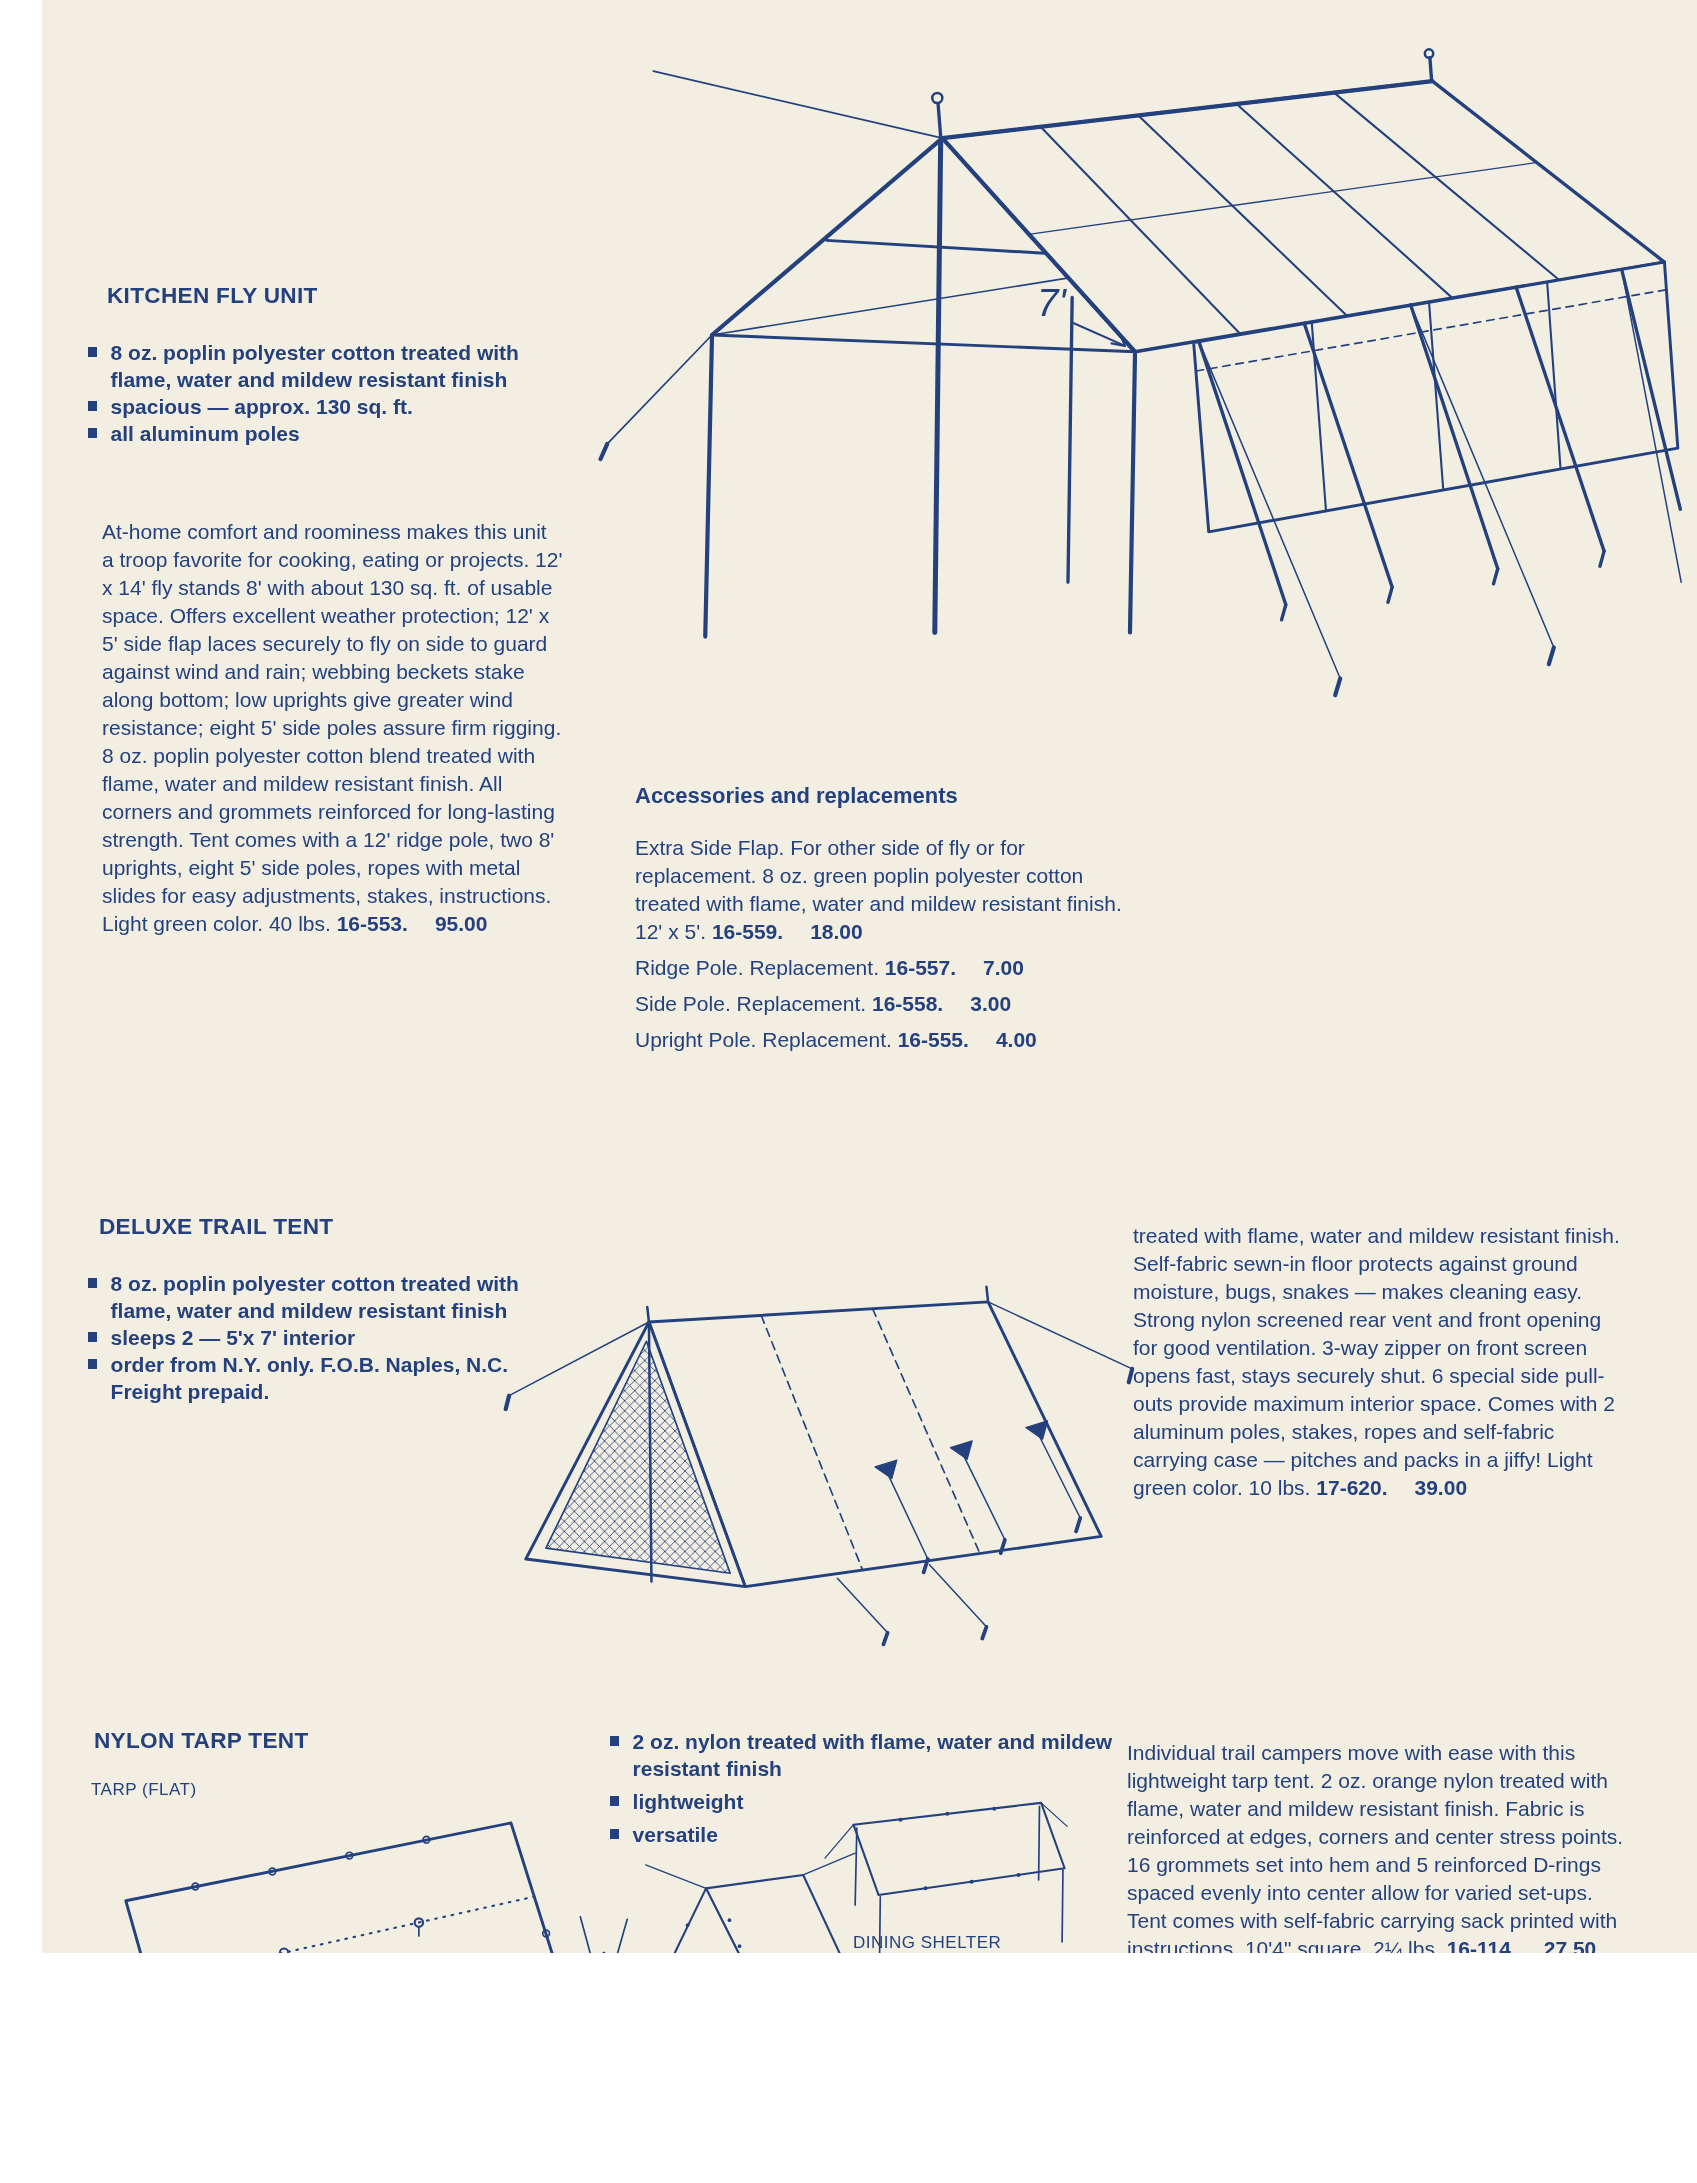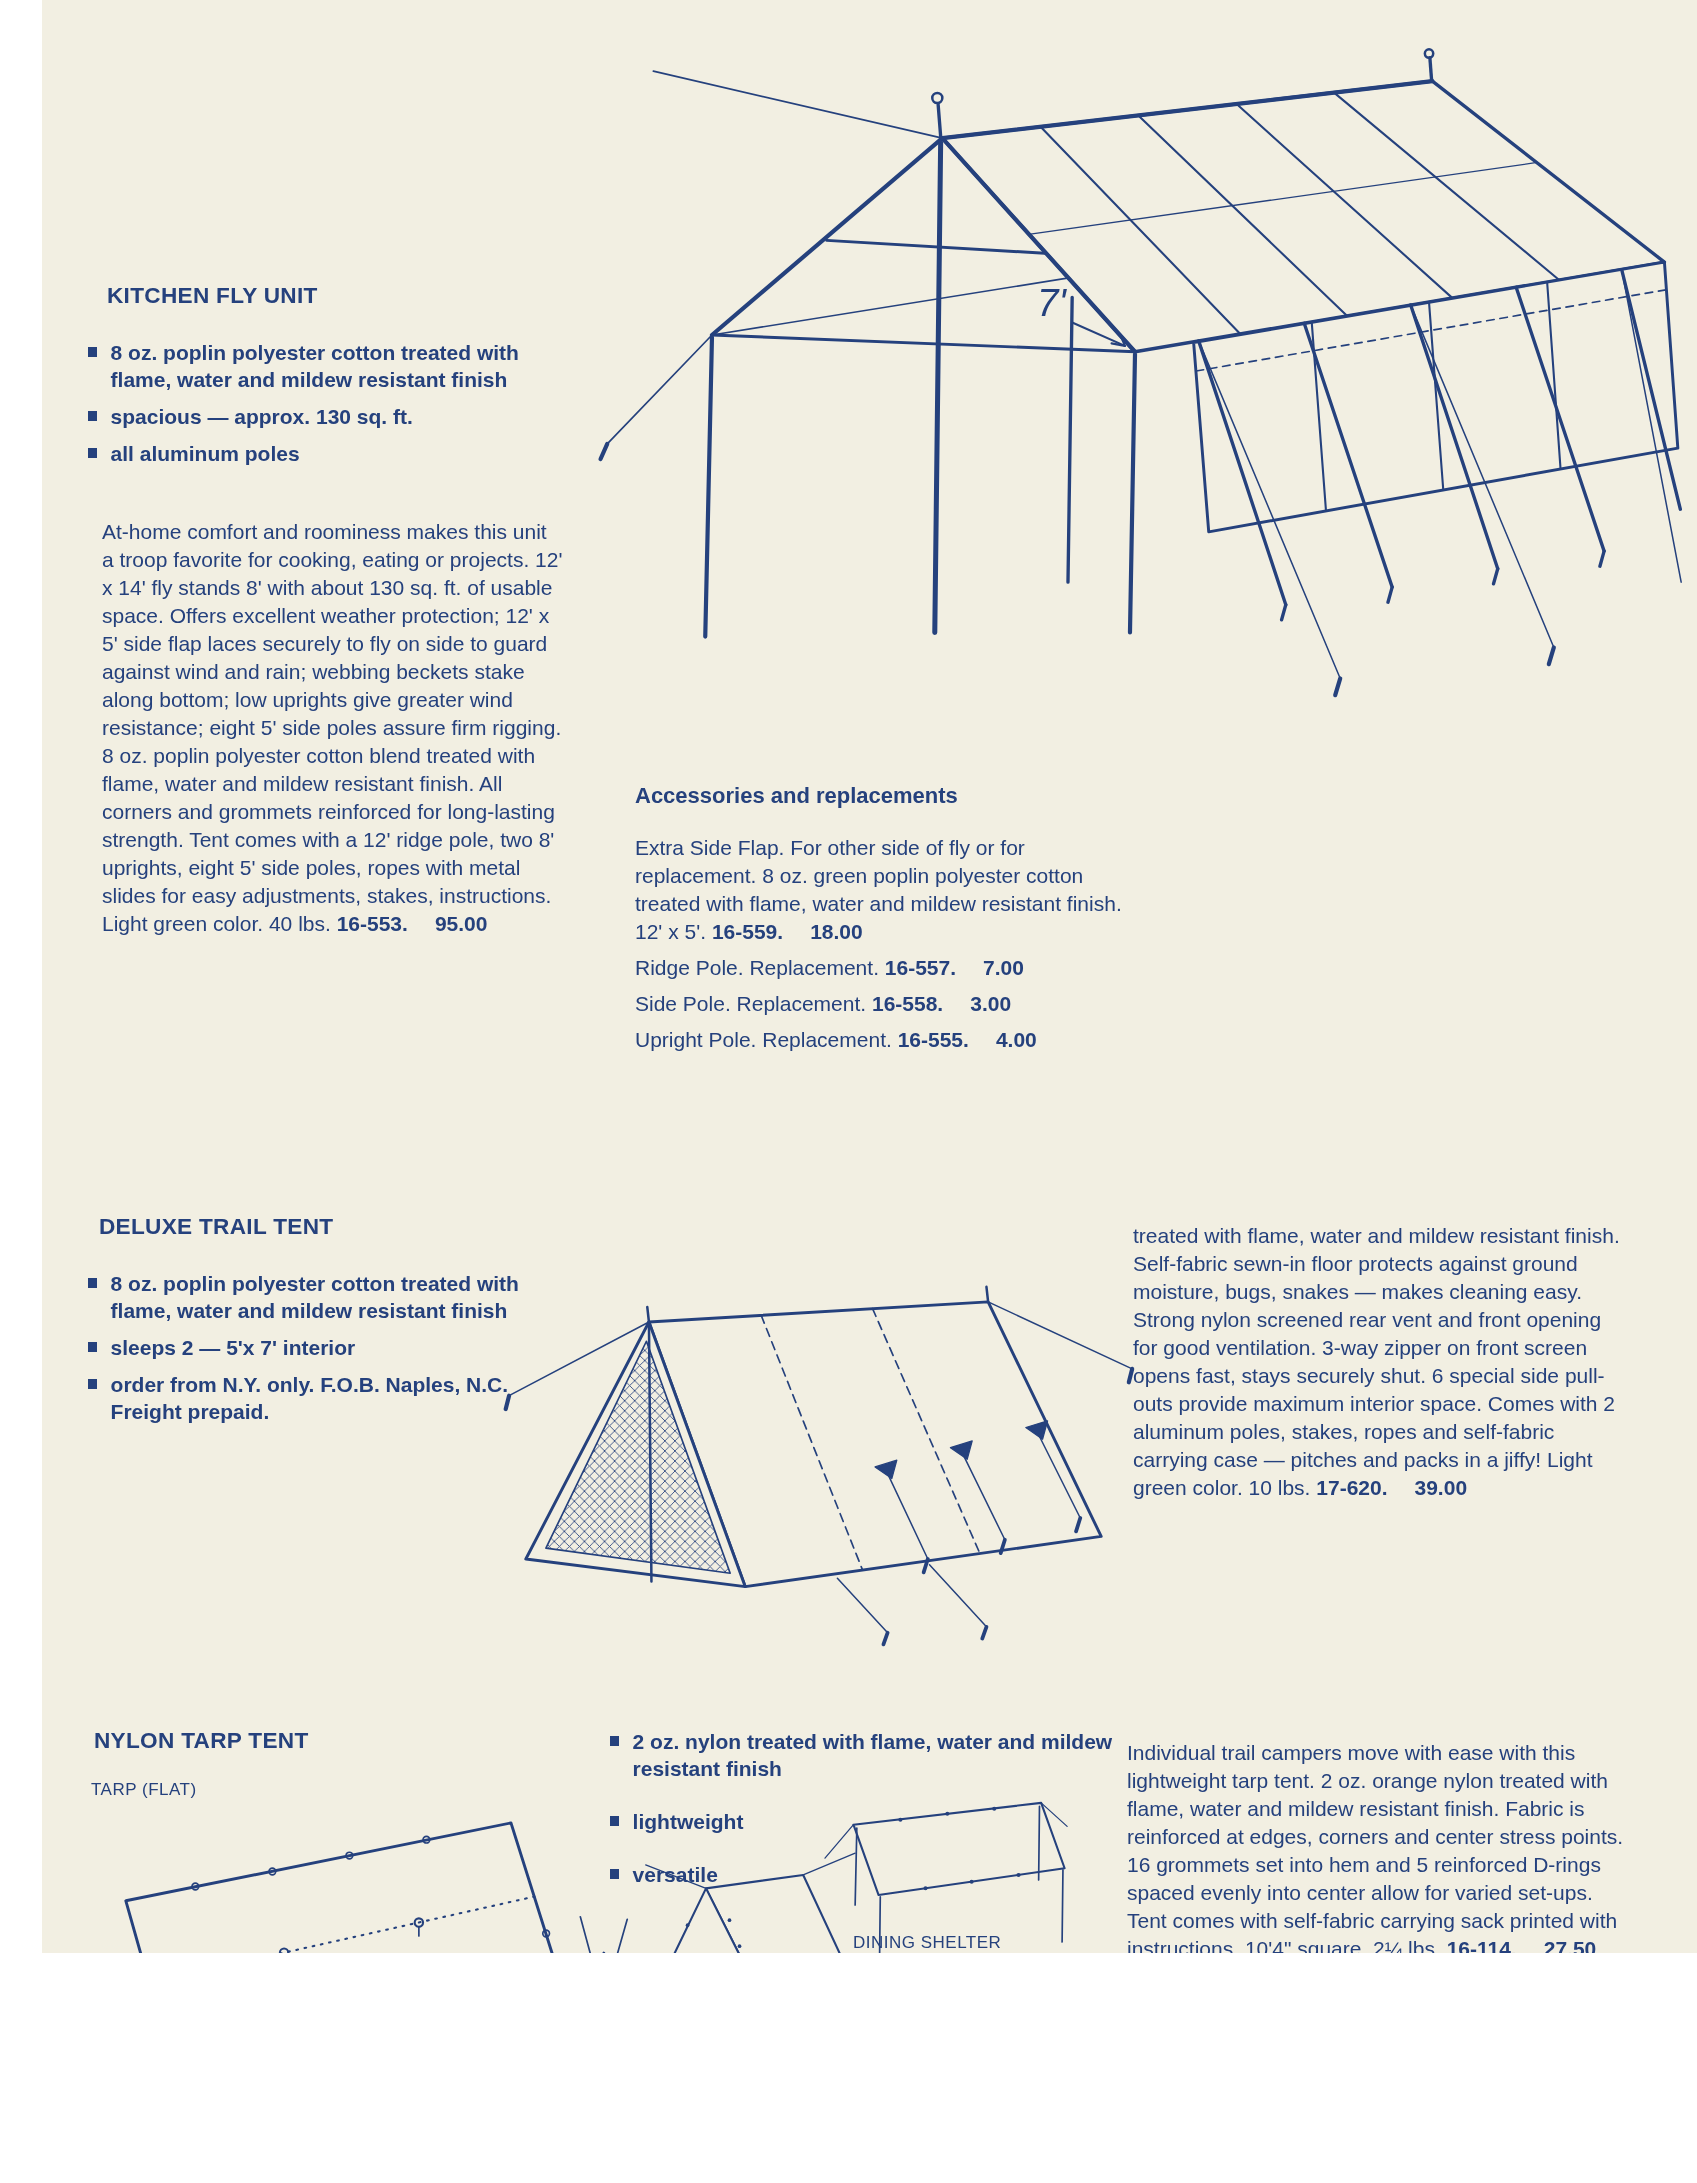--- a/index.html
+++ b/index.html
@@ -5,21 +5,21 @@
   * { margin:0; padding:0; box-sizing:border-box; }
   html,body { background:#ffffff; }
   .page {
     position:relative; width:1697px; height:1953px;
     background:#f2efe2; color:#25417d; overflow:hidden;
     font-family:"Liberation Sans", sans-serif;
   }
   .strip-left { position:absolute; left:0; top:0; width:42px; height:100%; background:#ffffff; }
   .abs { position:absolute; }
   h2 { font-size:22.6px; font-weight:bold; letter-spacing:0.3px; color:#25417d; }
-  .bullets { display:flex; flex-direction:column; gap:10px; }
+  .bullets { display:flex; flex-direction:column; }
   .bullet { display:flex; font-weight:bold; font-size:21px; line-height:27px; }
   .sq { flex:none; width:9.2px; height:9.2px; background:#25417d; margin:8.4px 13.4px 0 0; }
   .body { font-size:21px; line-height:28px; }
   .b { font-weight:bold; }
   .code { font-weight:bold; }
   .price { font-weight:bold; margin-left:27px; }
   .acc-line { margin-top:8px; }
   .small-label { font-size:17px; letter-spacing:0.5px;text-align:right; }
   .pageno { font-size:25px; font-weight:bold; color:#8aa83f; }
   svg { display:block; overflow:visible; }
@@ -202,21 +202,21 @@
         <line x1="445" y1="149" x2="445" y2="160" stroke-width="2"></line>
       <circle cx="311" cy="274" r="5" stroke-width="2.5"></circle>
         <line x1="311" y1="279" x2="311" y2="290" stroke-width="2"></line>
       <circle cx="472" cy="235" r="5" stroke-width="2.5"></circle>
         <line x1="472" y1="240" x2="472" y2="251" stroke-width="2"></line>
       <circle cx="366" cy="213" r="5" stroke-width="2.5"></circle>
         <line x1="366" y1="218" x2="366" y2="229" stroke-width="2"></line>
     </g>
   </svg>
 
-  <div class="bullets abs" style="left:610px;top:1728px;width:503px;gap:26px">
+  <div class="bullets abs" style="left:610px;top:1728px;width:503px;gap:6px">
     <div class="bullet">
       <span class="sq"></span>
       <span>2 oz. nylon treated with flame, water and mildew resistant finish</span>
     </div>
     <div class="bullet">
       <span class="sq"></span>
       <span>lightweight</span>
     </div>
     <div class="bullet">
       <span class="sq"></span>

